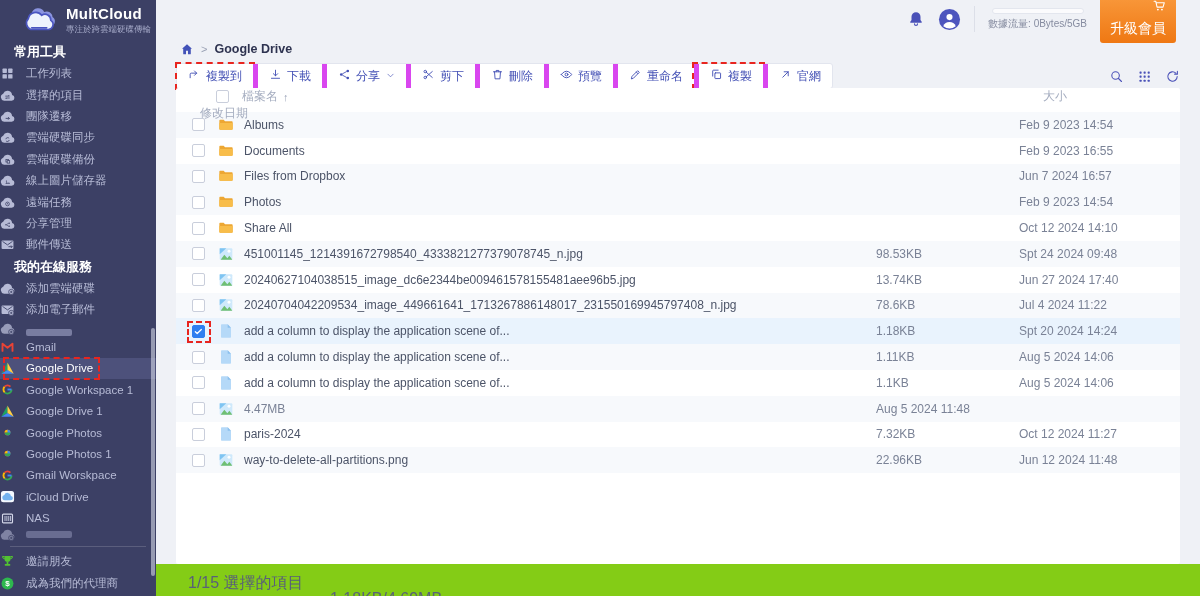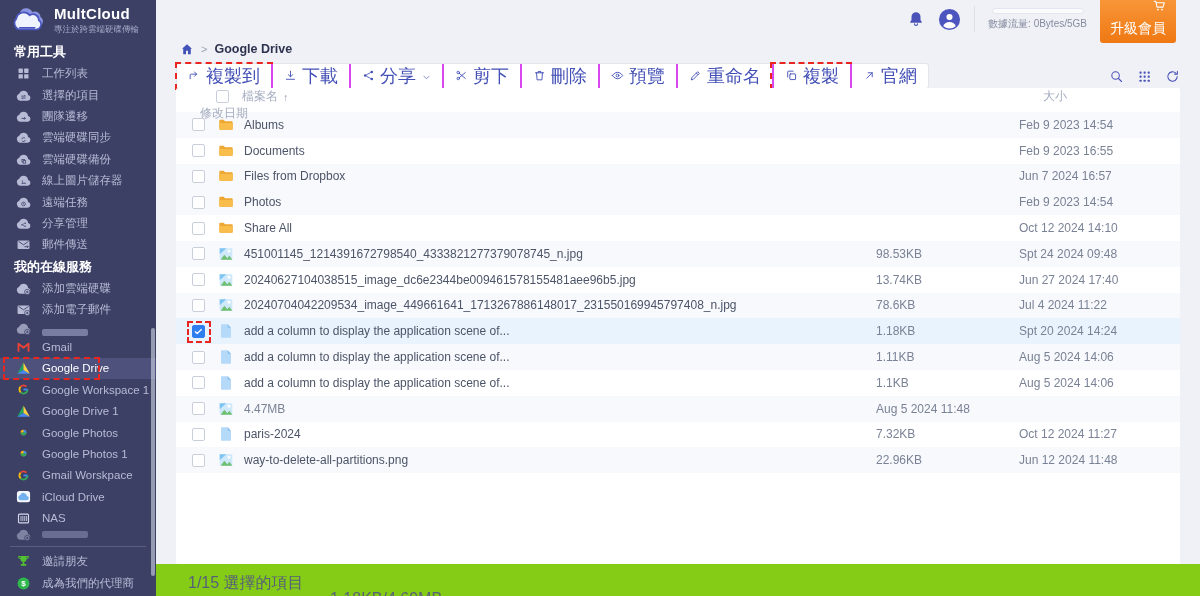--- a/index.html
+++ b/index.html
@@ -2,27 +2,27 @@
 <html><head>
 <meta charset="utf-8">
 <style>
   * { margin:0; padding:0; box-sizing:border-box; }
   html,body { width:1200px; height:596px; overflow:hidden; }
   body { font-family:"Liberation Sans","DejaVu Sans",sans-serif; background:#eff1f6; }
   .app { display:flex; width:1200px; height:596px; }
 
   
   .sidebar { width:156px; flex-shrink:0; background:#3c4065; color:#b7bbd6; position:relative; overflow:hidden; }
-  .logo-row { height:44px; padding:5px 6px 0 8px; display:flex; gap:6px; align-items:flex-start; }
+  .logo-row { height:44px; padding:5px 6px 0 20px; display:flex; gap:6px; align-items:flex-start; }
   .logo-cloud svg { width:40px; height:34px; }
   .logo-title { color:#fff; font-weight:bold; font-size:15px; letter-spacing:.3px; line-height:18px; }
   .logo-tag { font-size:8.5px; color:#a8accb; margin-top:1px; white-space:nowrap; }
   .sec-title { height:16px; line-height:16px; margin-bottom:3px; padding-left:14px; font-size:13px; font-weight:bold; color:#ffffff; }
   .sec-title.second { margin-top:3px; }
-  .side-item { height:21.4px; display:flex; align-items:center; gap:11px; padding-left:16px; font-size:11.5px; cursor:pointer; position:relative; white-space:nowrap; }
+  .side-item { height:21.4px; display:flex; align-items:center; gap:11px; font-size:11.5px; cursor:pointer; position:relative; white-space:nowrap; }
   .side-item .si-icon { width:15px; height:15px; display:flex; align-items:center; justify-content:center; flex-shrink:0; }
   .side-item .si-icon svg { width:15px; height:15px; }
   .side-item.selected { background:#4d517b; color:#fff; }
   .side-item.partial1 { height:16px; overflow:hidden; opacity:.75; align-items:flex-end; }
   .side-item.partial2 { height:12px; overflow:hidden; opacity:.55; }
   .p-bar { width:46px; height:7px; background:#8e92b5; border-radius:2px; }
   .gd-dashed { position:absolute; left:3px; top:-1px; width:97px; height:23px; border:2px dashed #e8251f; pointer-events:none; }
   .side-divider { border-top:1px solid rgba(255,255,255,.16); margin:5px 10px 4px 10px; }
   .bottom-item { height:22px; }
   .side-scrollbar { position:absolute; right:1px; top:328px; width:4px; height:248px; background:rgba(226,229,243,.55); border-radius:2px; }
@@ -40,22 +40,22 @@
   .upgrade-btn { display:flex; align-items:flex-end; gap:5px; background:linear-gradient(#f9993c,#ef7813); color:#fff; font-size:14px; padding:4px 10px 5px; border-radius:3px; border:none; cursor:pointer;flex-direction:column; }
   .upgrade-btn svg { width:13px; height:13px; }
 
   .breadcrumb { display:flex; align-items:center; gap:7px; margin:2px 0 0 24px; height:18px; }
   .bc-home svg { width:14px; height:14px; color:#4252b8; }
   .bc-sep { color:#9aa1b4; font-size:11px; }
   .bc-current { font-size:12.5px; font-weight:bold; color:#2e3350; }
 
   .toolbar-row { display:flex; align-items:center; margin:5px 20px 0 20px; height:26px; }
   .toolbar { display:flex; align-items:stretch; background:#fff; border:1px solid #e2e5ee; border-radius:3px; height:26px; }
-  .tb-btn { display:flex; align-items:center; gap:5px; padding:0 11px; font-size:18px; color:#4350b5; border:none; background:none; cursor:pointer; white-space:nowrap; }
-  .tb-btn + .tb-btn { border-left:2px solid #d946ef; }
+  .tb-btn { display:flex; align-items:center; gap:5px; padding:0 11px; font-size:12px; color:#4350b5; border:none; background:none; cursor:pointer; white-space:nowrap; }
+  .tb-btn + .tb-btn { border-left:5px solid #d946ef; }
   .tb-btn svg { width:13px; height:13px; }
   .tb-btn.hl { outline:2px dashed #e8251f; outline-offset:0px; }
   .tb-chevron svg { width:9px; height:9px; margin-left:1px; }
   .tb-right { margin-left:auto; display:flex; gap:13px; align-items:center; color:#4a54b8; }
   .tb-right .icon-btn svg { width:15px; height:15px; }
 
   .card { position:absolute; left:20px; right:20px; top:88px; bottom:32px; background:#fff; border-radius:2px; overflow:hidden; }
   .tgrid { display:grid; grid-template-columns:16px 26px 26px 632px 143px 1fr; align-items:center; }
   .thead { height:24px; color:#a4acbf; font-size:12px;padding-left:24px; }
   .th-name { grid-column:3 / 5; display:flex; gap:5px; align-items:center; }

